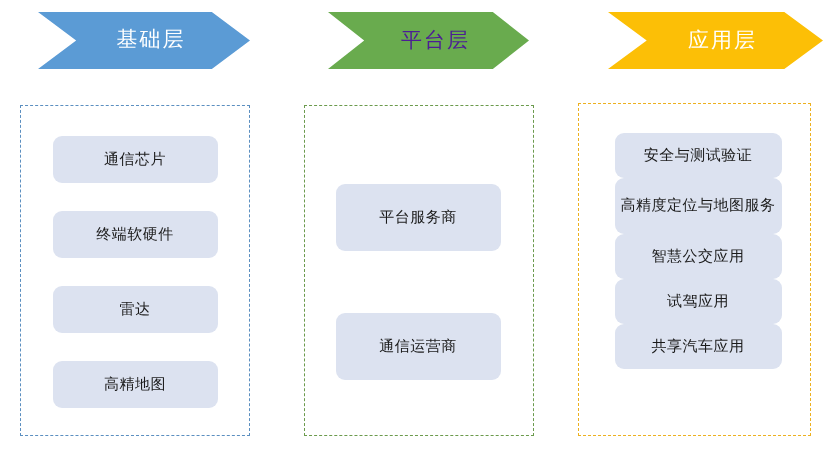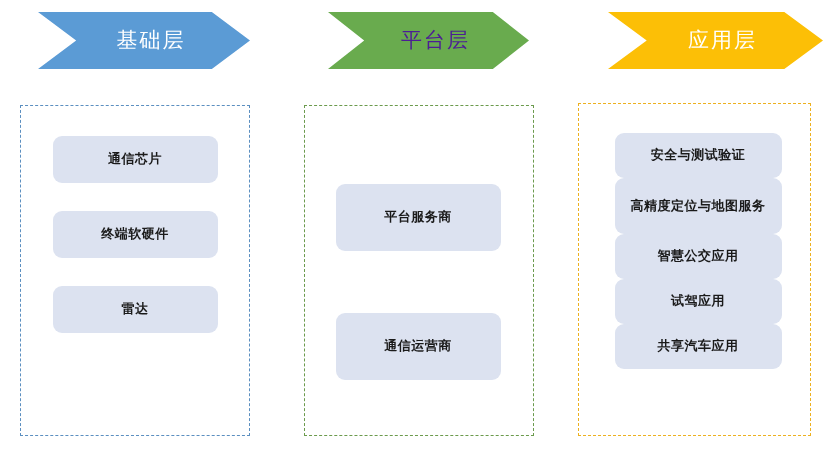--- a/index.html
+++ b/index.html
@@ -37,21 +37,21 @@
   .banner {
     position: absolute;
     top: 12px;
     height: 57px;
     display: flex;
     align-items: center;
     justify-content: center;
     -webkit-clip-path: polygon(0% 0%, 82% 0%, 100% 50%, 82% 100%, 0% 100%, 18% 50%);
     clip-path: polygon(0% 0%, 82% 0%, 100% 50%, 82% 100%, 0% 100%, 18% 50%);
   }
-  .col-0 .banner { left: 38px; width: 212px; background: #5b9bd5; }
+  .col-0 .banner { left: 38px; width: 212px; background: #5b9bd5; font-family: Liberation Mono, monospace; }
   .col-1 .banner { left: 40px; width: 201px; background: #63a councillors; }
   .col-1 .banner { left: 40px; width: 201px; background: #69ab4e; }
   .col-2 .banner { left: 43px; width: 215px; background: #fcbf06; }
 
   .banner-label {
     color: #ffffff;
     font-size: 21px;
     letter-spacing: 2px;
     line-height: 1;
     white-space: nowrap;
@@ -91,24 +91,23 @@
 
   .item {
     box-sizing: border-box;
     background: #dce2f0;
     border-radius: 9px;
     color: #1a1a1a;
     display: flex;
     align-items: center;
     justify-content: center;
     text-align: left;
-    font-size: 13px;
+    font-size: 15px;
     line-height: 1.28;
     letter-spacing: 0.5px;
-    font-weight: bold;
   }
   .col-0 .item { width: 165px; height: 47px; margin-bottom: 28px; }
   .col-1 .item { width: 165px; height: 67px; margin-bottom: 62px; }
   .col-2 .item { width: 167px; height: 45px; }
   .col-2 .item.tall { height: 56px; }
 
   .item:last-child { margin-bottom: 18px; }
 </style>
 </head>
 <body>
@@ -122,20 +121,23 @@
     <div class="dashed-box" style="border-color: rgb(91, 143, 192);"></div>
     <div class="items">
       <div class="item" style="background: rgb(220, 226, 240); color: rgb(26, 26, 26);">
         <span>通信芯片</span>
       </div>
       <div class="item" style="background: rgb(220, 226, 240); color: rgb(26, 26, 26);">
         <span>终端软硬件</span>
       </div>
       <div class="item" style="background: rgb(220, 226, 240); color: rgb(26, 26, 26);">
         <span>雷达</span>
+      </div>
+      <div class="item" style="background: rgb(220, 226, 240); color: rgb(26, 26, 26);">
+        <span>高精地图</span>
       </div>
     </div>
   </div>
 
   <div class="column col-1">
     <div class="banner" style="background: rgb(105, 171, 78);">
       <span class="banner-label" style="color: #4c1d95;">平台层</span>
     </div>
     <div class="dashed-box" style="border-color: rgb(107, 154, 77);"></div>
     <div class="items">

